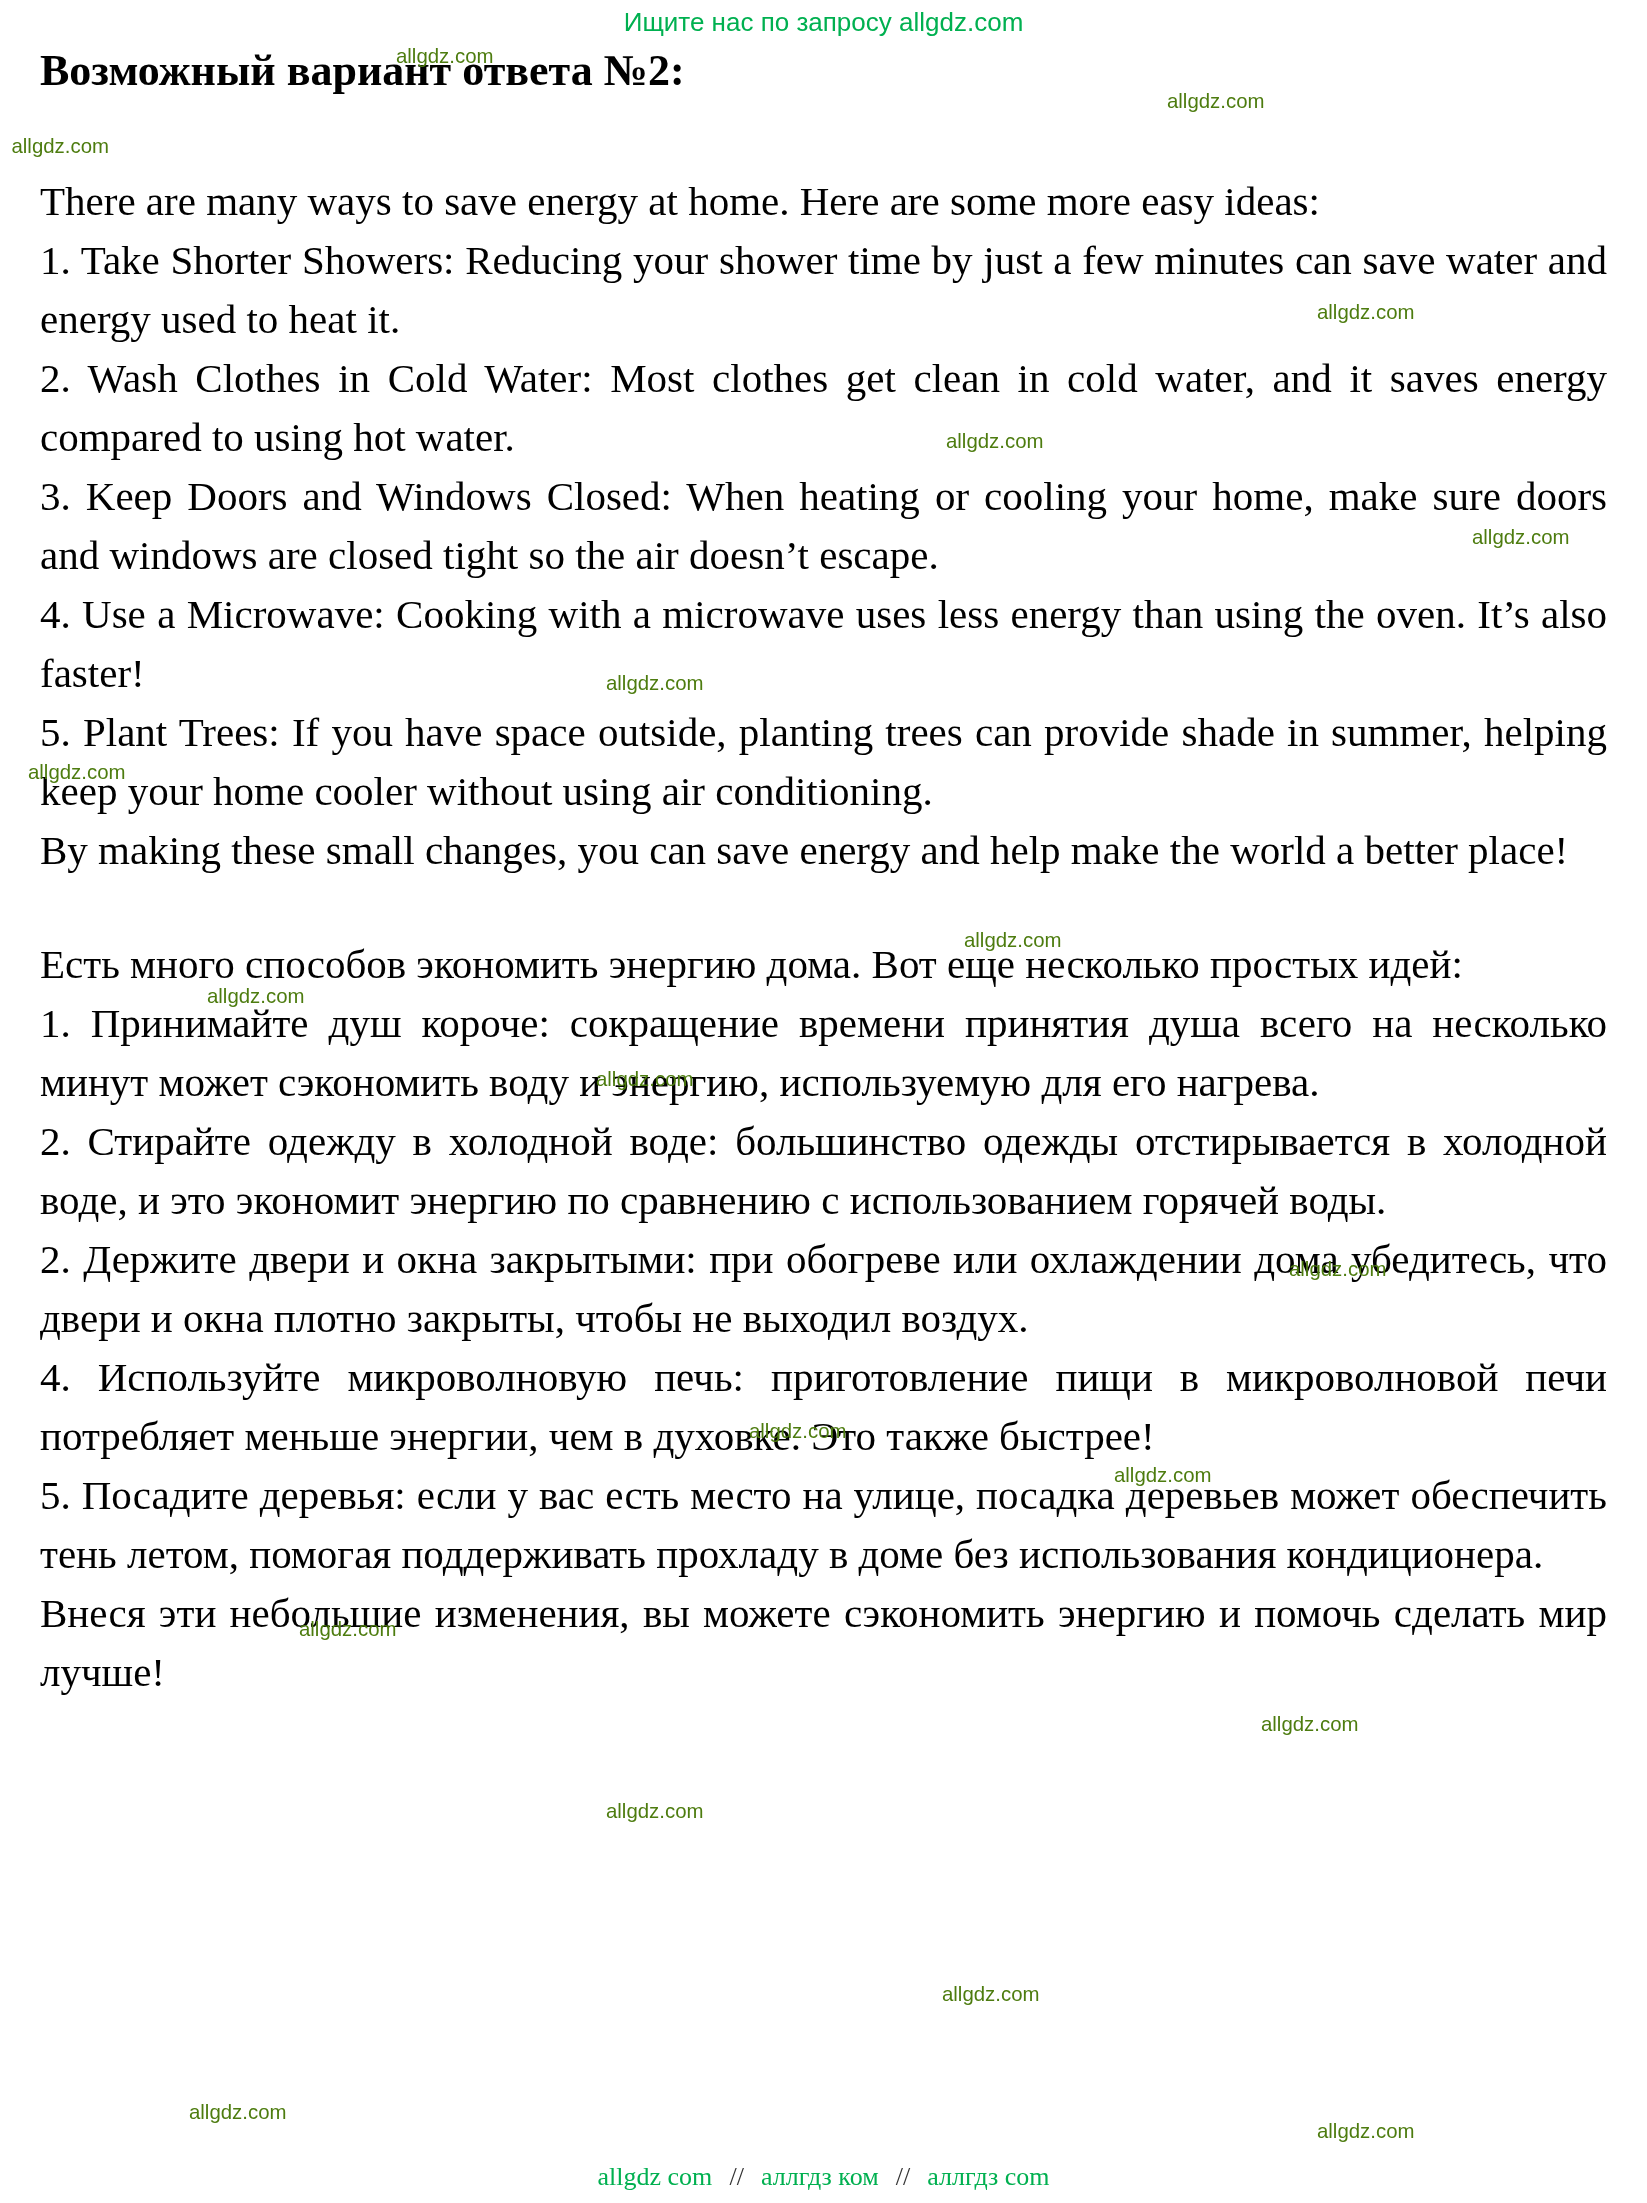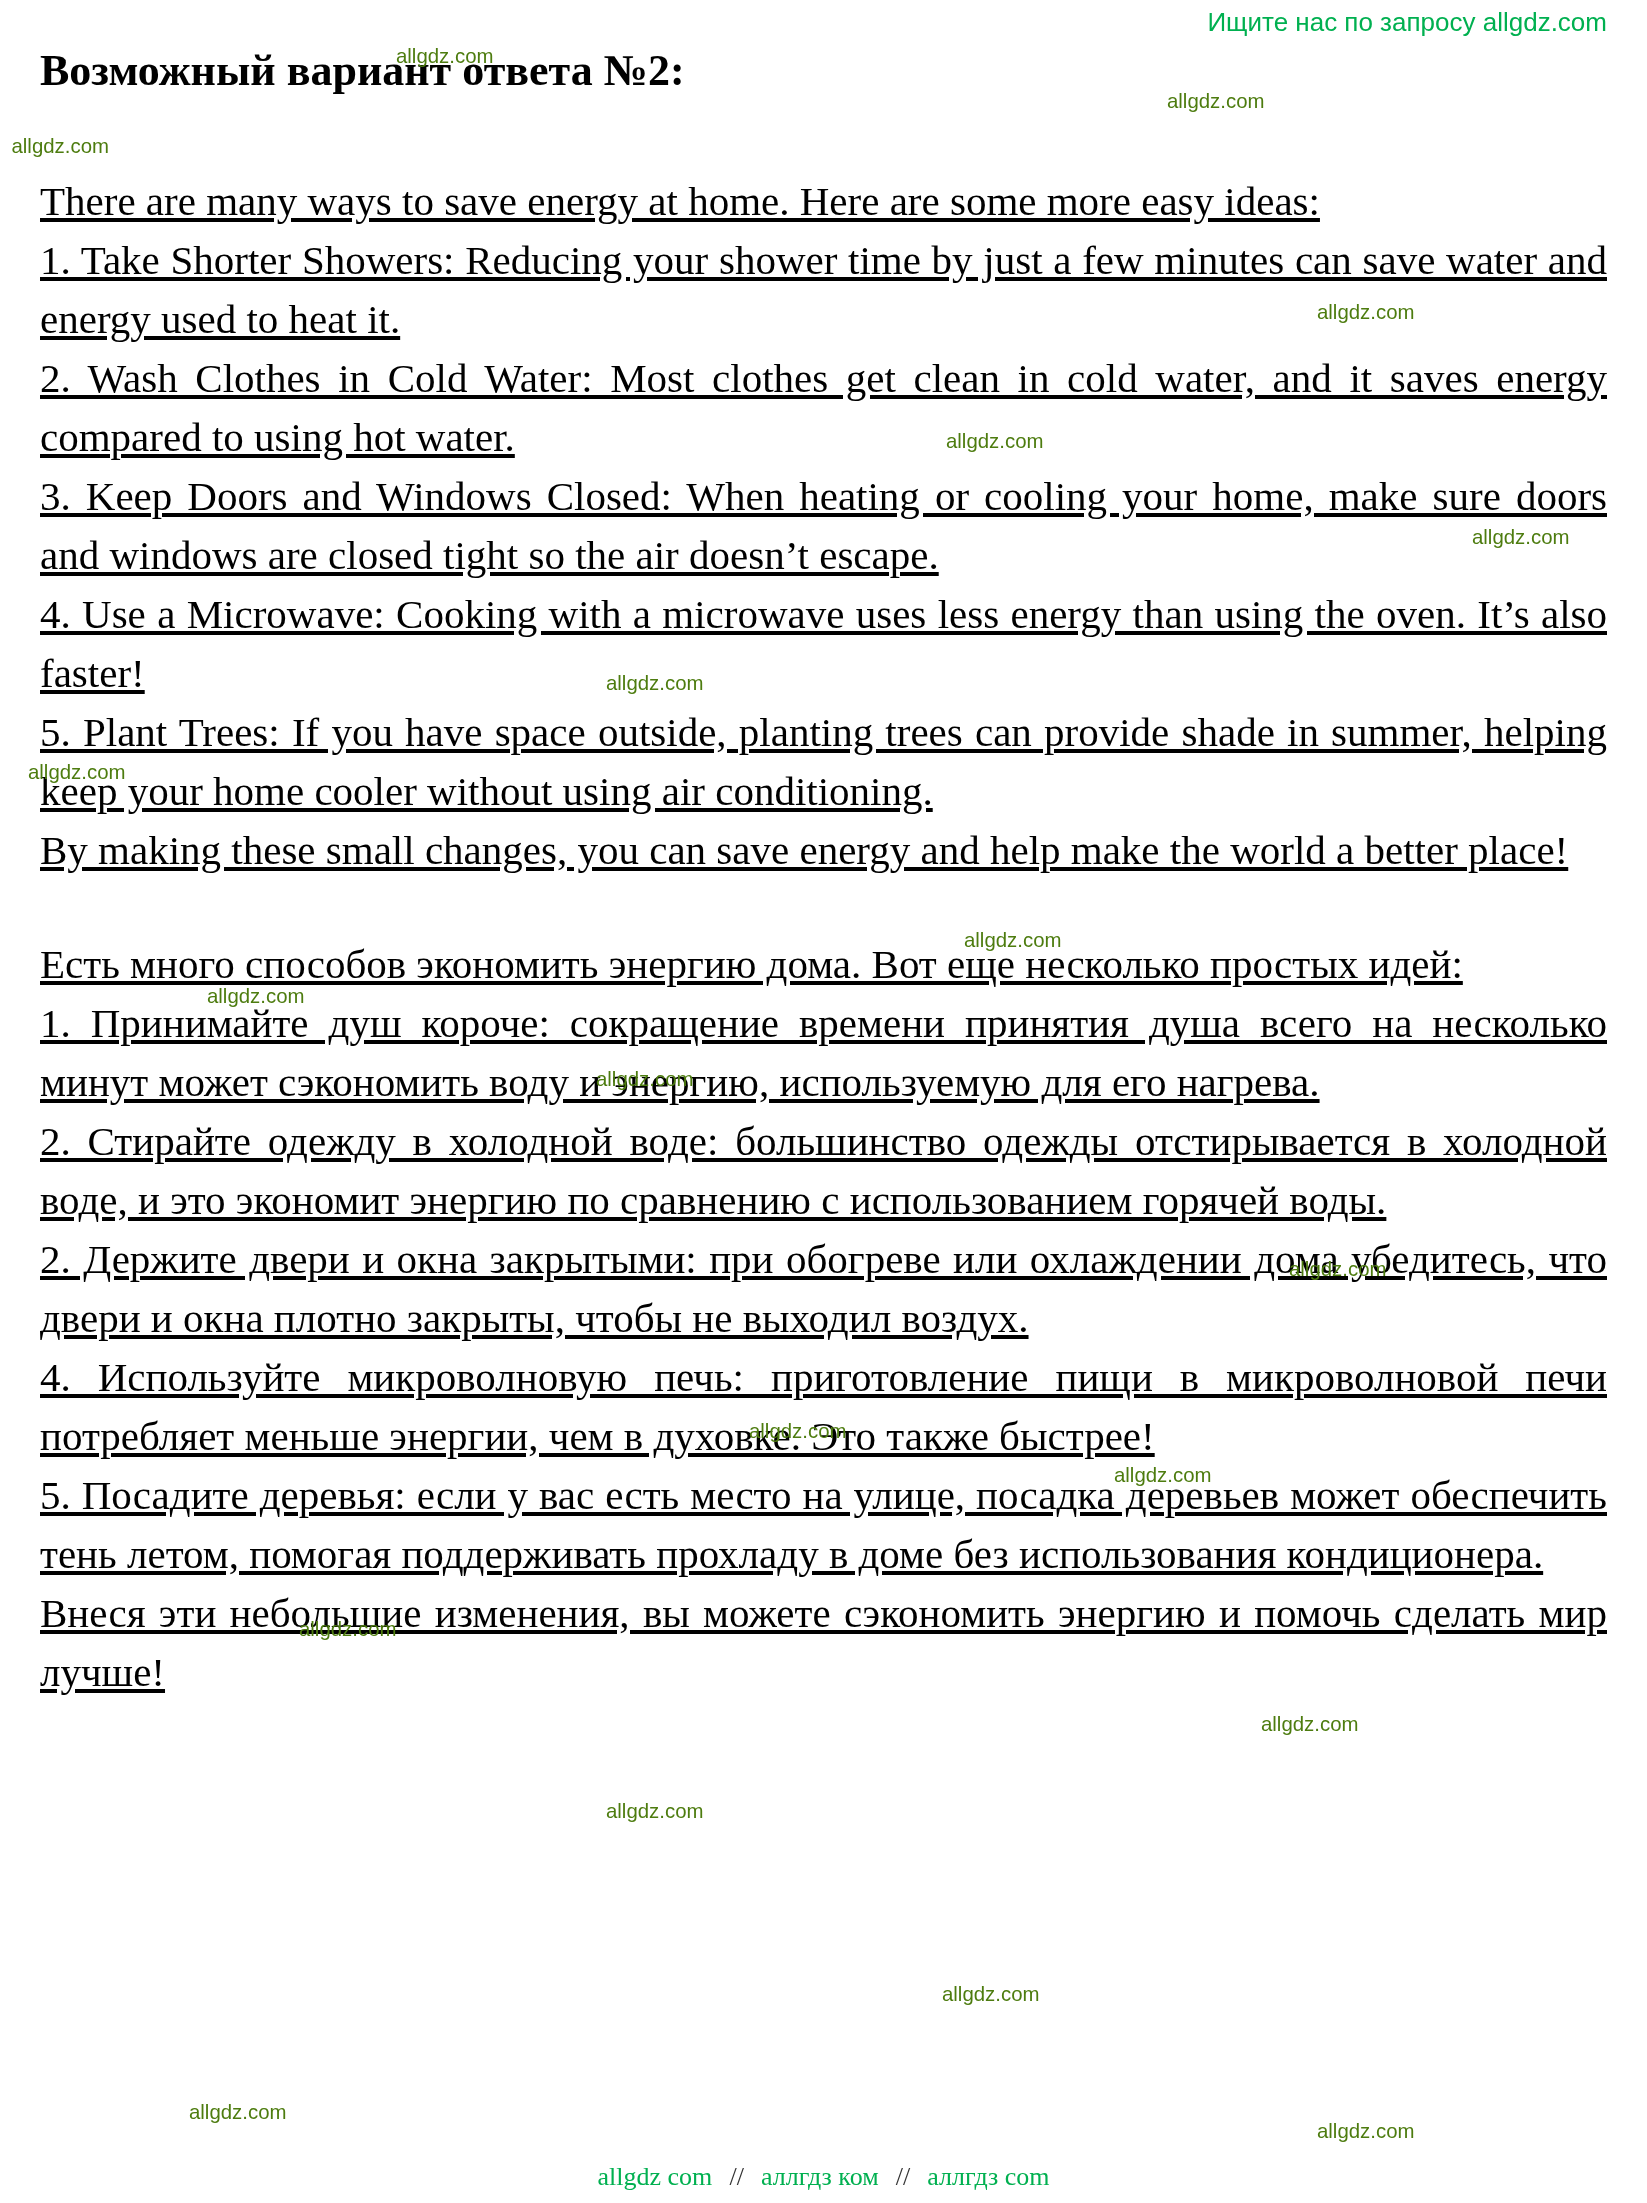--- a/index.html
+++ b/index.html
@@ -12,34 +12,33 @@
     color: #000000;
     font-family: "Liberation Serif", serif;
     overflow: hidden;
   }
   .content { padding: 7px 40px 0 40px; }
   .promo {
     font-family: "Liberation Sans", sans-serif;
     font-size: 26px;
     line-height: 30px;
     color: #00b050;
-    text-align: right;
+    text-align: center;
   }
   .heading {
     margin-top: 6px;
     font-size: 44px;
     line-height: 55px;
     font-weight: 700;
     font-family: "Liberation Serif", serif;
   }
   .block p {
     font-size: 41px;
     line-height: 59px;
     text-align: justify;
-    text-decoration: underline;
   }
   .block.english { margin-top: 74px; }
   .block.russian { margin-top: 55px; }
   .wm {
     position: absolute;
     font-family: "Liberation Sans", sans-serif;
     font-size: 20.4px;
     line-height: 23px;
     color: #4d7c0f;
     white-space: nowrap;

